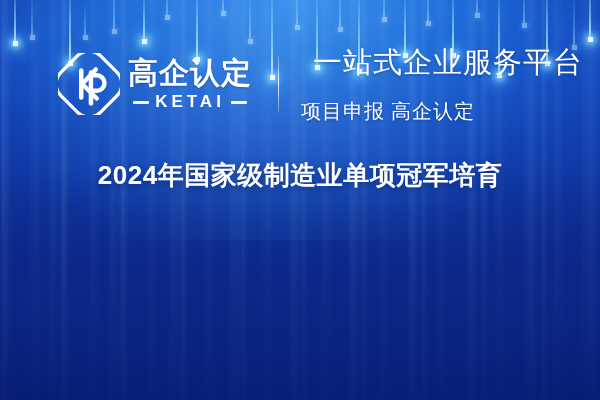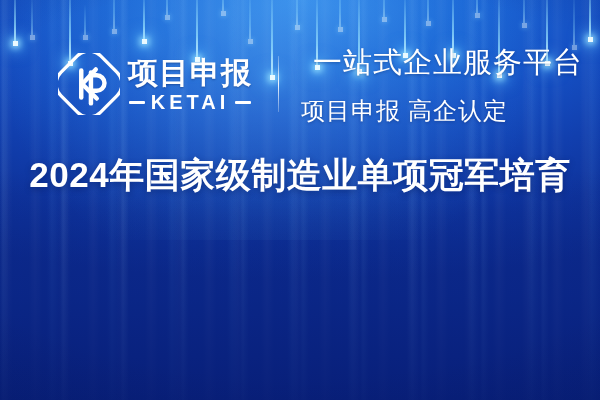--- a/index.html
+++ b/index.html
@@ -84,49 +84,49 @@
   .wordmark{display:flex;flex-direction:column;align-items:center;}
   .cn-name{
     color:#fff;font-weight:700;font-size:30px;line-height:32px;letter-spacing:1px;
     font-family:"Liberation Sans","DejaVu Sans",sans-serif;
     text-shadow:0 1px 2px rgba(0,20,70,.35);
     white-space:nowrap;
   }
   .en-row{display:flex;align-items:center;gap:6px;margin-top:4px;}
   .en-dash{display:block;width:16px;height:3px;background:#fff;border-radius:1px;}
   .en-name{
-    color:#fff;font-weight:700;font-size:20px;letter-spacing:4px;line-height:18px;
+    color:#fff;font-weight:700;font-size:17px;letter-spacing:4px;line-height:18px;
     font-family:"Liberation Sans","DejaVu Sans",sans-serif;white-space:nowrap;
   }
 
   .divider{
     width:1px;height:56px;margin:0 22px 0 26px;
     background:linear-gradient(180deg,rgba(255,255,255,.25),rgba(255,255,255,.92),rgba(255,255,255,.25));
     flex:none;
   }
   .tagline{display:flex;flex-direction:column;justify-content:center;}
   .tag-main{
     color:#ffffff;font-size:29px;line-height:33px;font-weight:400;letter-spacing:1px;
     font-family:"Liberation Sans","DejaVu Sans",sans-serif;white-space:nowrap;
     text-shadow:0 1px 3px rgba(0,25,80,.35);
     margin-left:12px;
   }
   .tag-sub{
-    color:#ffffff;font-size:24px;line-height:24px;margin-top:20px;letter-spacing:1px;
+    color:#ffffff;font-size:20px;line-height:24px;margin-top:20px;letter-spacing:1px;
     font-family:"Liberation Serif","DejaVu Serif",serif;white-space:nowrap;
     text-shadow:0 1px 3px rgba(0,25,80,.35);
   }
 
   
   .title{
     position:absolute;left:0;right:0;top:152px;
     text-align:center;
   }
   .title-line{
-    color:#fff;font-weight:700;font-size:35px;line-height:46px;letter-spacing:.5px;
+    color:#fff;font-weight:700;font-size:26px;line-height:46px;letter-spacing:.5px;
     font-family:"Liberation Sans","DejaVu Sans",sans-serif;white-space:nowrap;
     text-shadow:0 2px 6px rgba(3,20,80,.45);
   }
 </style>
 </head>
 <body>
 
 <div class="stage">
 
   <div class="bands"></div>
@@ -222,21 +222,21 @@
         <svg viewBox="0 0 64 64" width="62" height="62" aria-hidden="true">
           <path d="M20 3 H44 A17 17 0 0 1 61 20 V44 A17 17 0 0 1 44 61 H20 A17 17 0 0 1 3 44 V20 A17 17 0 0 1 20 3 Z" transform="rotate(45 32 32)" fill="none" stroke="#ffffff" stroke-width="3.4"></path>
           <path d="M24 18 V46" fill="none" stroke="#ffffff" stroke-width="4.6" stroke-linecap="round"></path>
           <path d="M39 17 L25 32 L40 47" fill="none" stroke="#ffffff" stroke-width="4.6" stroke-linecap="round" stroke-linejoin="round"></path>
           <path d="M34 23 H40 A8 8 0 0 1 40 39 H34" fill="none" stroke="#ffffff" stroke-width="4.6" stroke-linecap="round" stroke-linejoin="round"></path>
           <path d="M34 20 V52" fill="none" stroke="#ffffff" stroke-width="4.6" stroke-linecap="round"></path>
         </svg>
       </div>
 
       <div class="wordmark">
-        <div class="cn-name">项目申报</div>
+        <div class="cn-name">高企认定</div>
         <div class="en-row">
           <span class="en-dash"></span>
           <span class="en-name">KETAI</span>
           <span class="en-dash"></span>
         </div>
       </div>
     </div>
 
     <div class="divider"></div>
 

